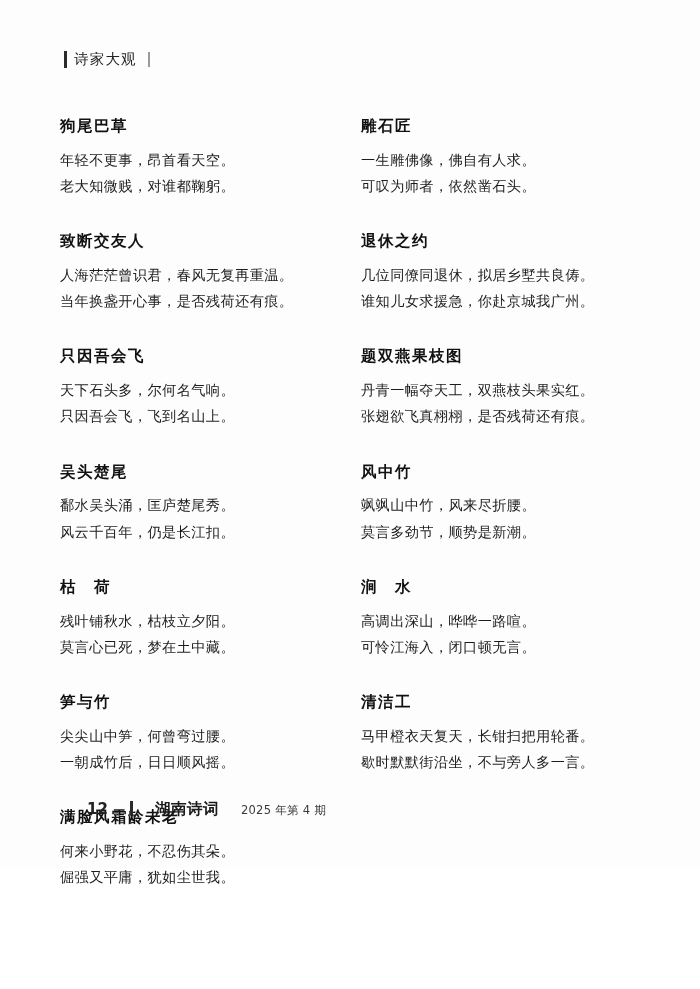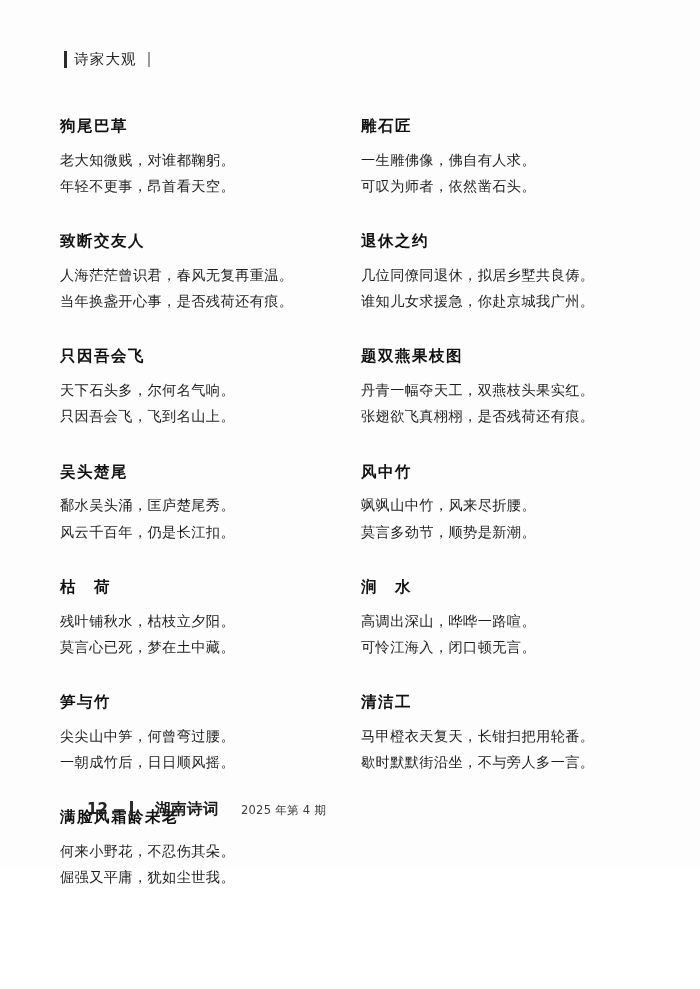--- a/index.html
+++ b/index.html
@@ -130,22 +130,22 @@
   <div class="header">
     <span class="header-rule"></span>
     <span class="header-title">诗家大观</span>
     <span class="header-tail"></span>
   </div>
 
   <div class="content">
 
     <div class="poem">
       <div class="poem-title">狗尾巴草</div>
+      <div class="poem-line">年轻不更事，昂首看天空。</div>
       <div class="poem-line">老大知微贱，对谁都鞠躬。</div>
-      <div class="poem-line">年轻不更事，昂首看天空。</div>
     </div>
 
     <div class="poem">
       <div class="poem-title">雕石匠</div>
       <div class="poem-line">一生雕佛像，佛自有人求。</div>
       <div class="poem-line">可叹为师者，依然凿石头。</div>
     </div>
 
     <div class="poem">
       <div class="poem-title">致断交友人</div>

